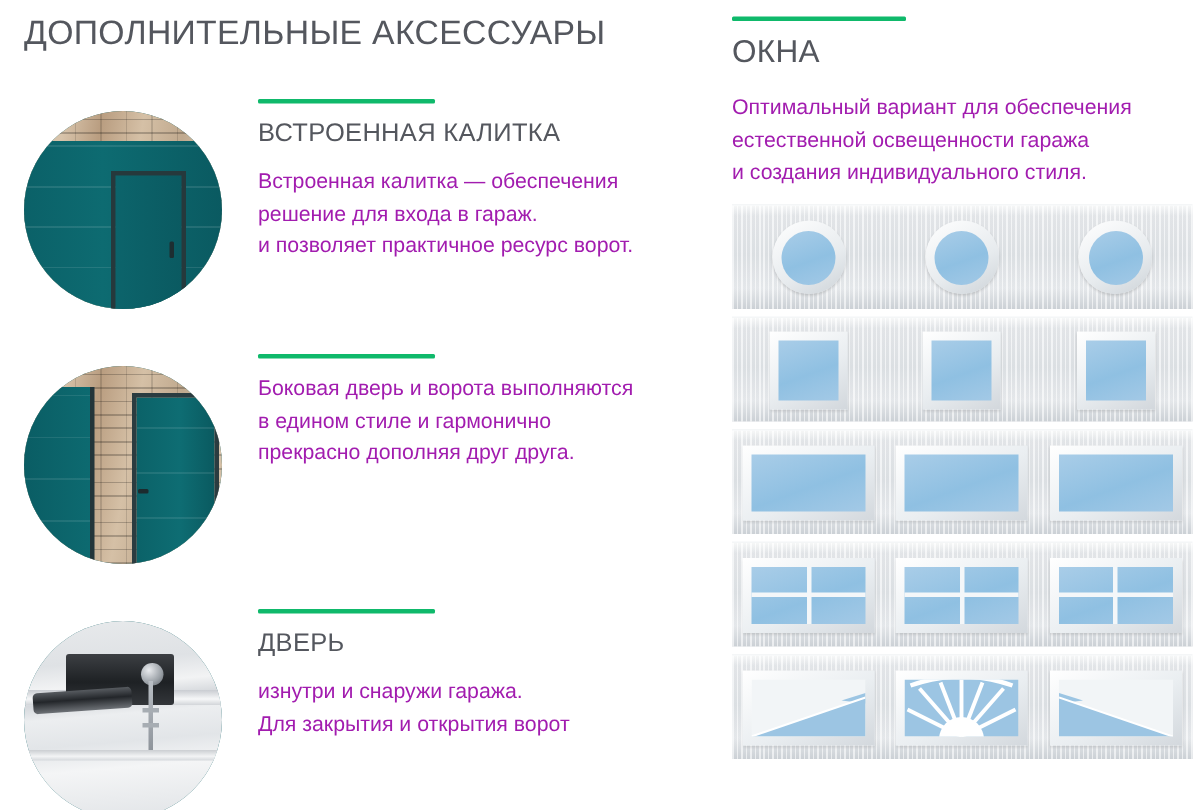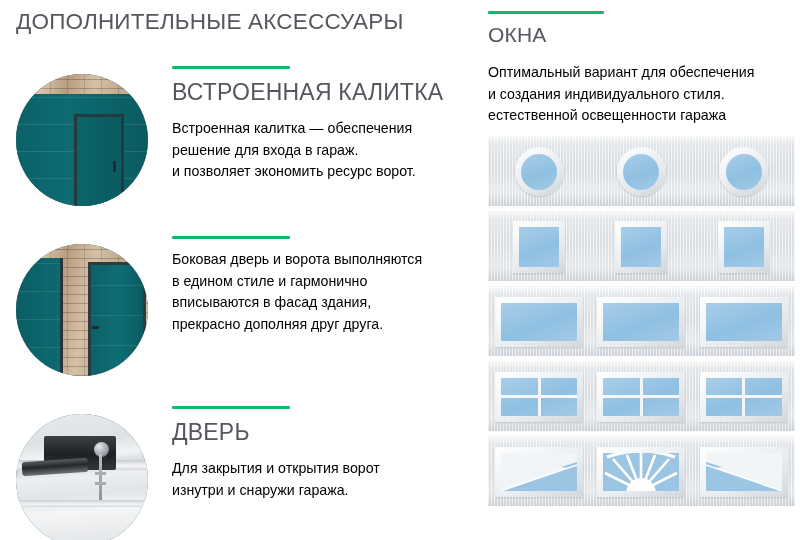--- a/index.html
+++ b/index.html
@@ -17,30 +17,30 @@
   
   .rule{height:3px;background:#0fb96b;border-radius:1px;}
   .col-title{
     font-size:21px;
     letter-spacing:.2px;
     color:#54575e;
     font-weight:400;
     white-space:nowrap;
   }
   .sec-title{
-    font-size:23px;
+    font-size:17px;
     color:#54575e;
     font-weight:400;
     letter-spacing:.2px;
     white-space:nowrap;
   }
   .body-text{
     font-size:14.2px;
     line-height:21.5px;
-    color:#000000;
+    color:#a21caf;
   }
   .body-text div{white-space:nowrap;}
 
   
   .left{position:absolute;left:0;top:0;width:470px;height:528px;}
   #main-heading{position:absolute;left:16px;top:9px;font-size:22.5px;}
 
   .acc-row{position:absolute;left:0;width:470px;}
   .acc-row.r1{top:66px;}
   .acc-row.r2{top:236px;}
@@ -252,72 +252,71 @@
         <div class="brick c1-wall"></div>
         <div class="c1-door-panel"></div>
         <div class="c1-wicket"></div>
       </div>
       <div class="acc-text">
         <div class="rule"></div>
         <div class="sec-title">ВСТРОЕННАЯ КАЛИТКА</div>
         <div class="body-text">
           <div>Встроенная калитка — обеспечения</div>
           <div>решение для входа в гараж.</div>
-          <div>и позволяет экономить ресурс ворот.</div>
+          <div>и позволяет практичное ресурс ворот.</div>
         </div>
       </div>
     </div>
 
     <div class="acc-row r2">
       <div class="circle">
         <div class="brick"></div>
         <div class="c2-left-door"></div>
         <div class="c2-left-edge"></div>
         <div class="c2-side-door"></div>
         <div class="c2-handle"></div>
       </div>
       <div class="acc-text">
         <div class="rule"></div>
         <div class="body-text">
           <div>Боковая дверь и ворота выполняются</div>
           <div>в едином стиле и гармонично</div>
-          <div>вписываются в фасад здания,</div>
           <div>прекрасно дополняя друг друга.</div>
         </div>
       </div>
     </div>
 
     <div class="acc-row r3">
       <div class="circle">
         <div class="c3-bg"></div>
         <div class="c3-plate"></div>
         <div class="c3-lever"></div>
         <div class="c3-cyl"></div>
         <div class="c3-key"></div>
       </div>
       <div class="acc-text">
         <div class="rule"></div>
         <div class="sec-title">ДВЕРЬ</div>
         <div class="body-text">
+          <div>изнутри и снаружи гаража.</div>
           <div>Для закрытия и открытия ворот</div>
-          <div>изнутри и снаружи гаража.</div>
         </div>
       </div>
     </div>
   </div>
 
   <div class="right">
 
     <div class="rule" id="windows-rule"></div>
     <div class="col-title" id="windows-title">ОКНА</div>
 
     <div class="body-text" id="windows-desc">
       <div>Оптимальный вариант для обеспечения</div>
+      <div>естественной освещенности гаража</div>
       <div>и создания индивидуального стиля.</div>
-      <div>естественной освещенности гаража</div>
     </div>
 
     <div class="panels">
 
       <div class="panel">
         <div class="win-row">
           <div class="w-round">
               <div class="glass"></div>
             </div>
           <div class="w-round">

